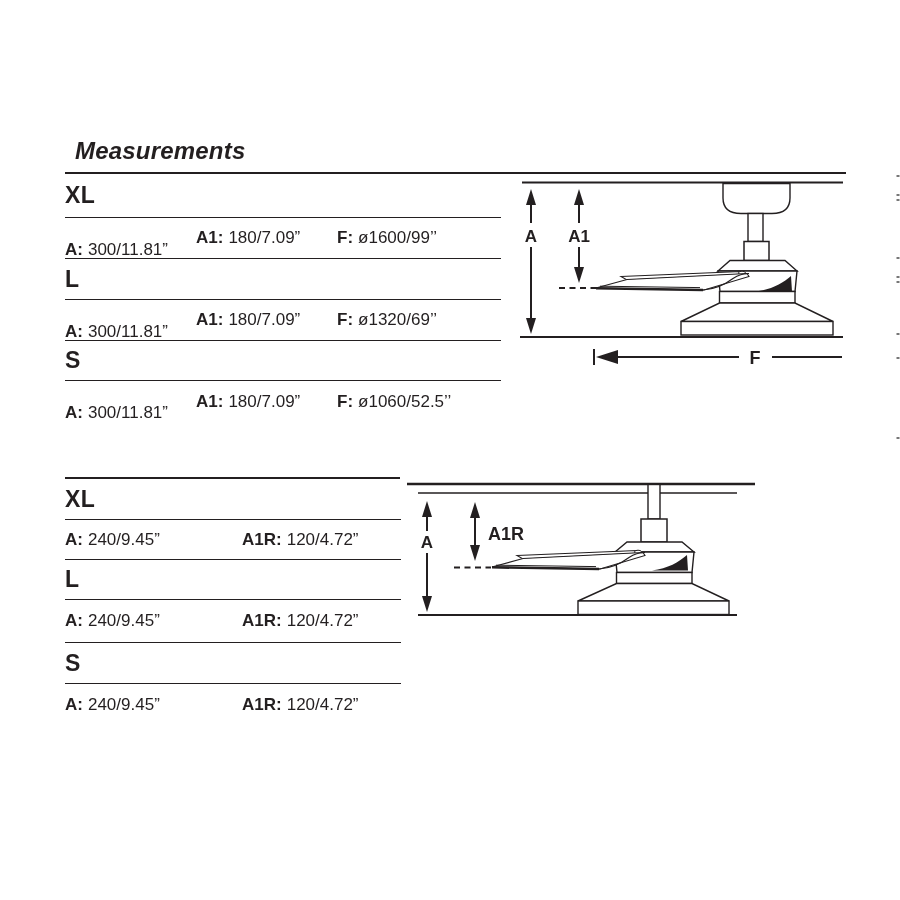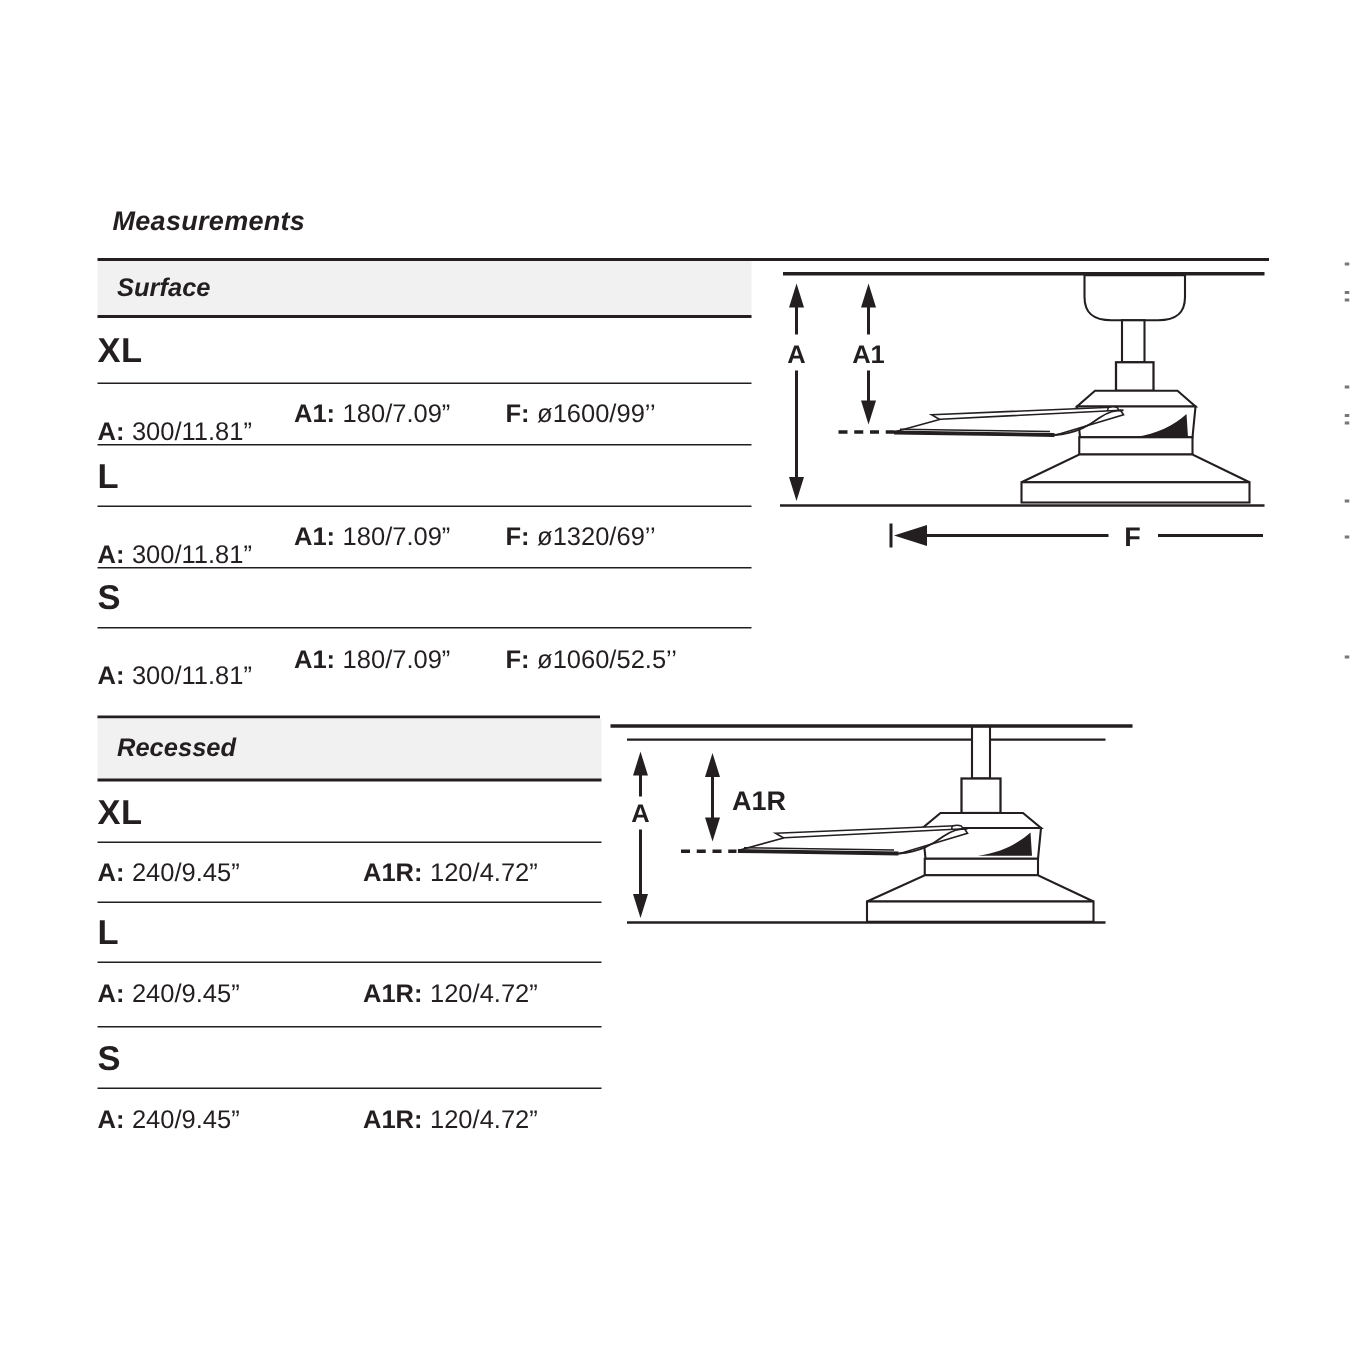--- a/index.html
+++ b/index.html
@@ -4,21 +4,21 @@
 <style>
   html,body{margin:0;padding:0;}
   body{
     width:900px;height:900px;background:#ffffff;position:relative;
     font-family:"Liberation Sans","DejaVu Sans",sans-serif;
     color:#231f20;overflow:hidden;
   }
   .abs{position:absolute;}
   
   #page-title{
-    left:75px;top:137px;font-size:18px;font-weight:bold;font-style:italic;
+    left:75px;top:137px;font-size:24px;font-weight:bold;font-style:italic;
     letter-spacing:.2px;
   }
   
   .section-rule{height:2px;background:#231f20;}
   
   .tbl{position:absolute;}
   .hd{
     background:#f1f1f2;border-bottom:2px solid #231f20;
     display:flex;align-items:center;padding-left:13px;box-sizing:border-box;
     font-size:17px;font-weight:bold;font-style:italic;
@@ -39,23 +39,20 @@
   svg text{font-family:"Liberation Sans","DejaVu Sans",sans-serif;font-weight:bold;fill:#231f20;}
 </style>
 </head>
 <body>
 
 <div class="abs" id="page-title">Measurements</div>
 
 <div class="abs section-rule" style="left:65px;top:172px;width:781px;"></div>
 
 <div class="tbl" id="surface-table" style="left:65px;top:174px;width:436px;">
-  <div class="hd" style="height:38px;">
-    <span>Surface</span>
-  </div>
 
   <div class="row size-row rule-b" style="height:44px;">
     <span>XL</span>
   </div>
   <div class="row dim-row rule-b" style="height:41px;">
     <span class="c c1"><b class="k">A:</b><span class="v">300/11.81”</span></span>
     <span class="c c2"><b class="k">A1:</b><span class="v">180/7.09”</span></span>
     <span class="c c3"><b class="k">F:</b><span class="v">ø1600/99’’</span></span>
   </div>
 
@@ -74,23 +71,20 @@
   <div class="row dim-row" style="height:41px;">
     <span class="c c1"><b class="k">A:</b><span class="v">300/11.81”</span></span>
     <span class="c c2"><b class="k">A1:</b><span class="v">180/7.09”</span></span>
     <span class="c c3"><b class="k">F:</b><span class="v">ø1060/52.5’’</span></span>
   </div>
 </div>
 
 <div class="abs section-rule" style="left:65px;top:477px;width:335px;"></div>
 
 <div class="tbl" id="recessed-table" style="left:65px;top:479px;width:336px;">
-  <div class="hd" style="height:42px;">
-    <span>Recessed</span>
-  </div>
 
   <div class="row size-row rule-b" style="height:41px;">
     <span>XL</span>
   </div>
   <div class="row dim-row rule-b" style="height:40px;">
     <span class="c c1"><b class="k">A:</b><span class="v">240/9.45”</span></span>
     <span class="c c2"><b class="k">A1R:</b><span class="v">120/4.72”</span></span>
   </div>
 
   <div class="row size-row rule-b" style="height:40px;">

